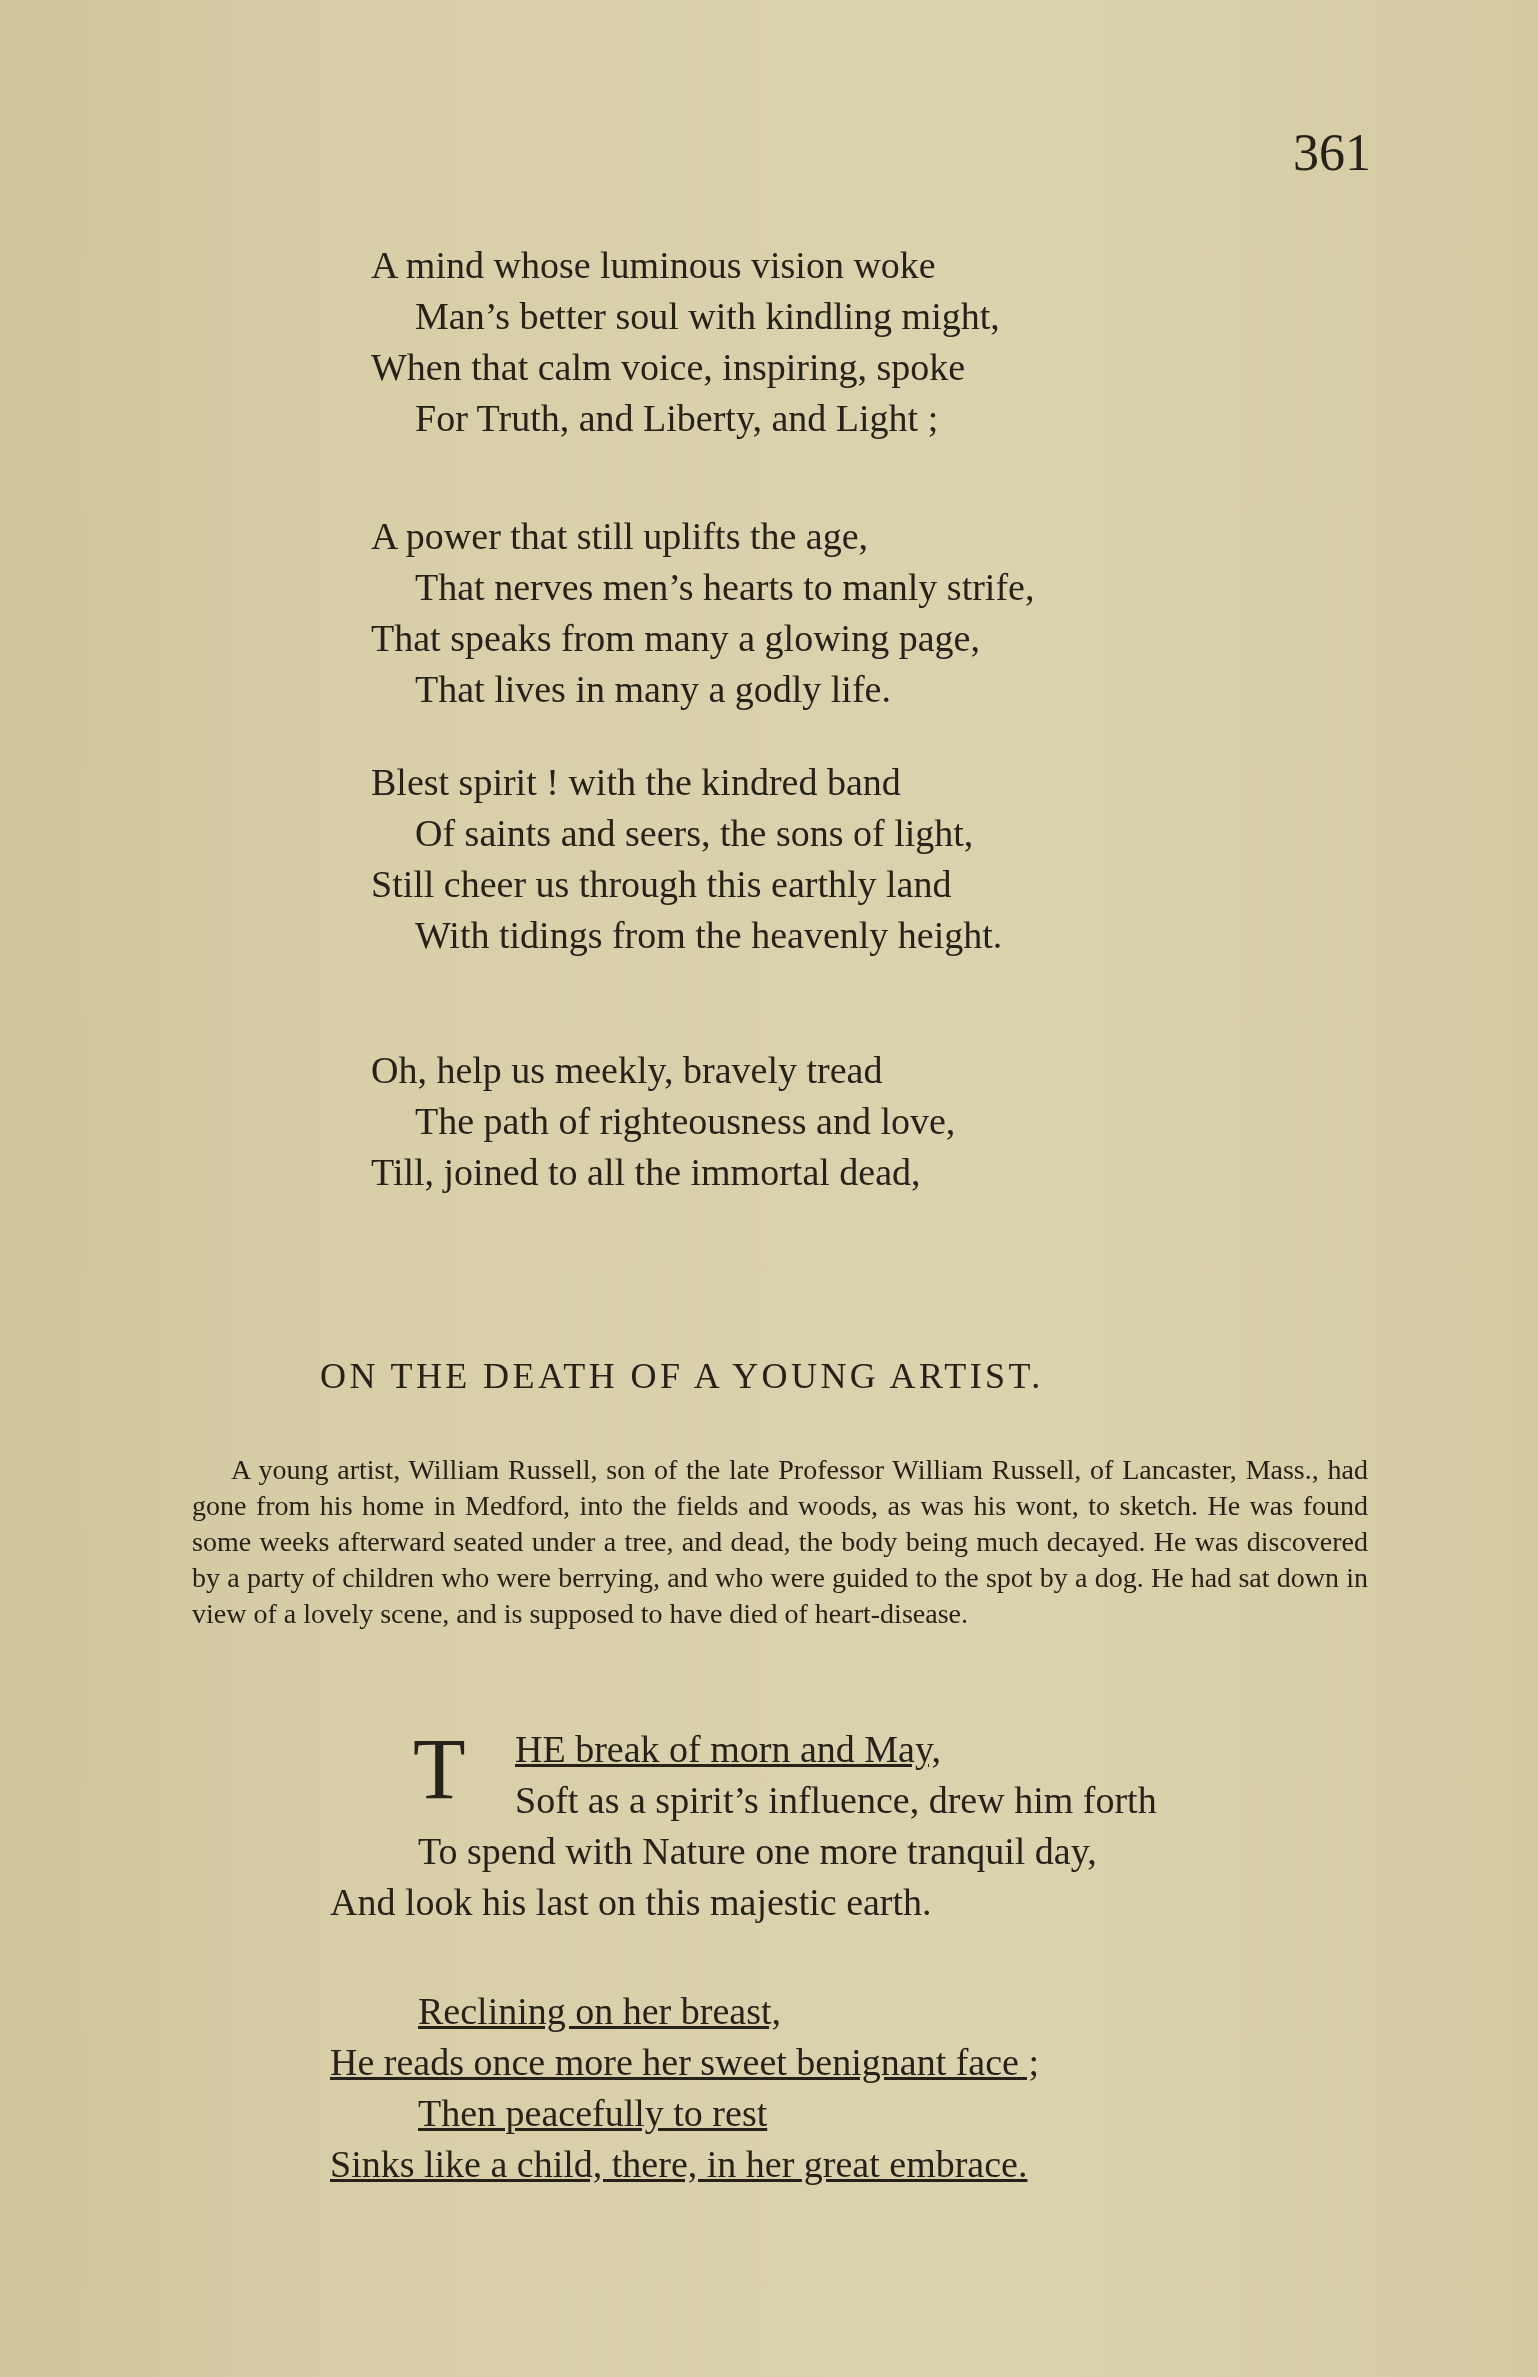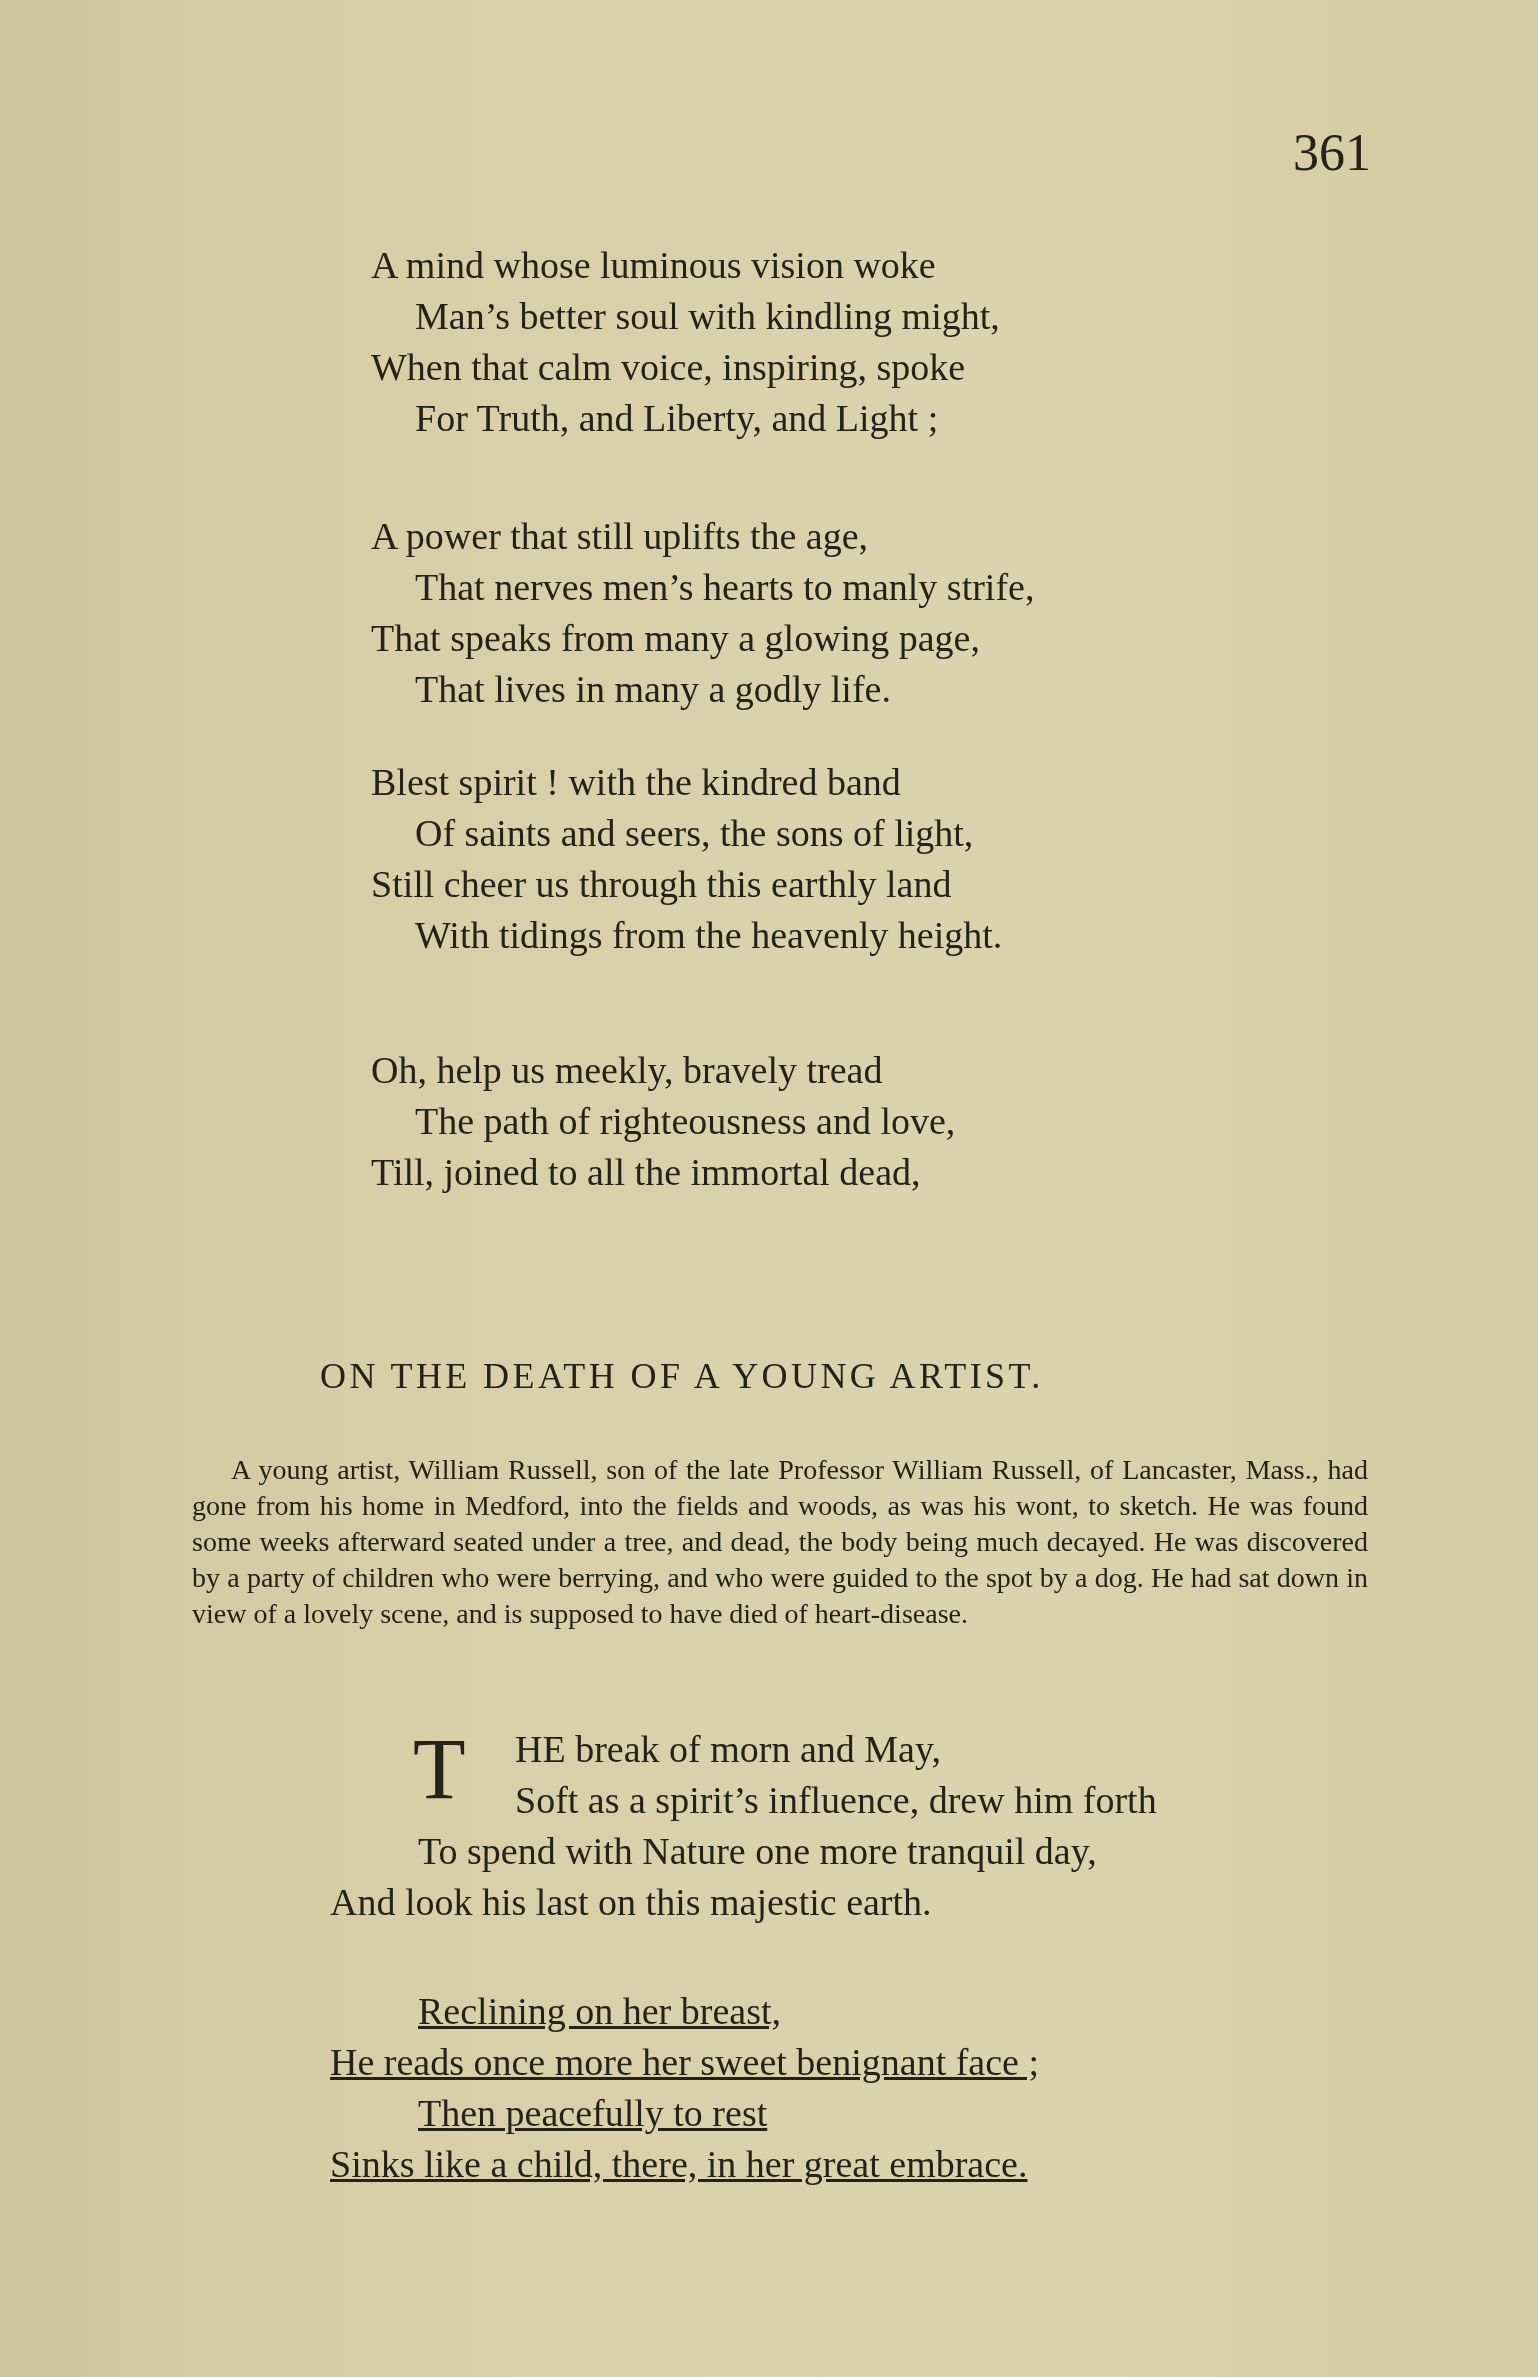--- a/index.html
+++ b/index.html
@@ -31,21 +31,21 @@
   .title {
     position: absolute; top: 1355px; left: 320px;
     font-size: 36px; letter-spacing: 3.4px;
   }
   .prose {
     position: absolute; top: 1452px; left: 192px; width: 1176px;
     font-size: 28px; line-height: 36px; text-align: justify;
     text-indent: 39px;
   }
   .s5 { top: 1724px; left: 330px; }
-  .s5 .l1 { padding-left: 81px; }
+  .s5 .l1 { padding-left: 81px; text-decoration: underline; }
   .dropcap {
     position: absolute; top: 1729px; left: 413px;
     font-size: 86px; line-height: 81px;
   }
   .s6 { top: 1986px; left: 330px; text-decoration: underline; }
   .s6 .ind { padding-left: 88px; }
 </style>
 </head>
 <body>
 

